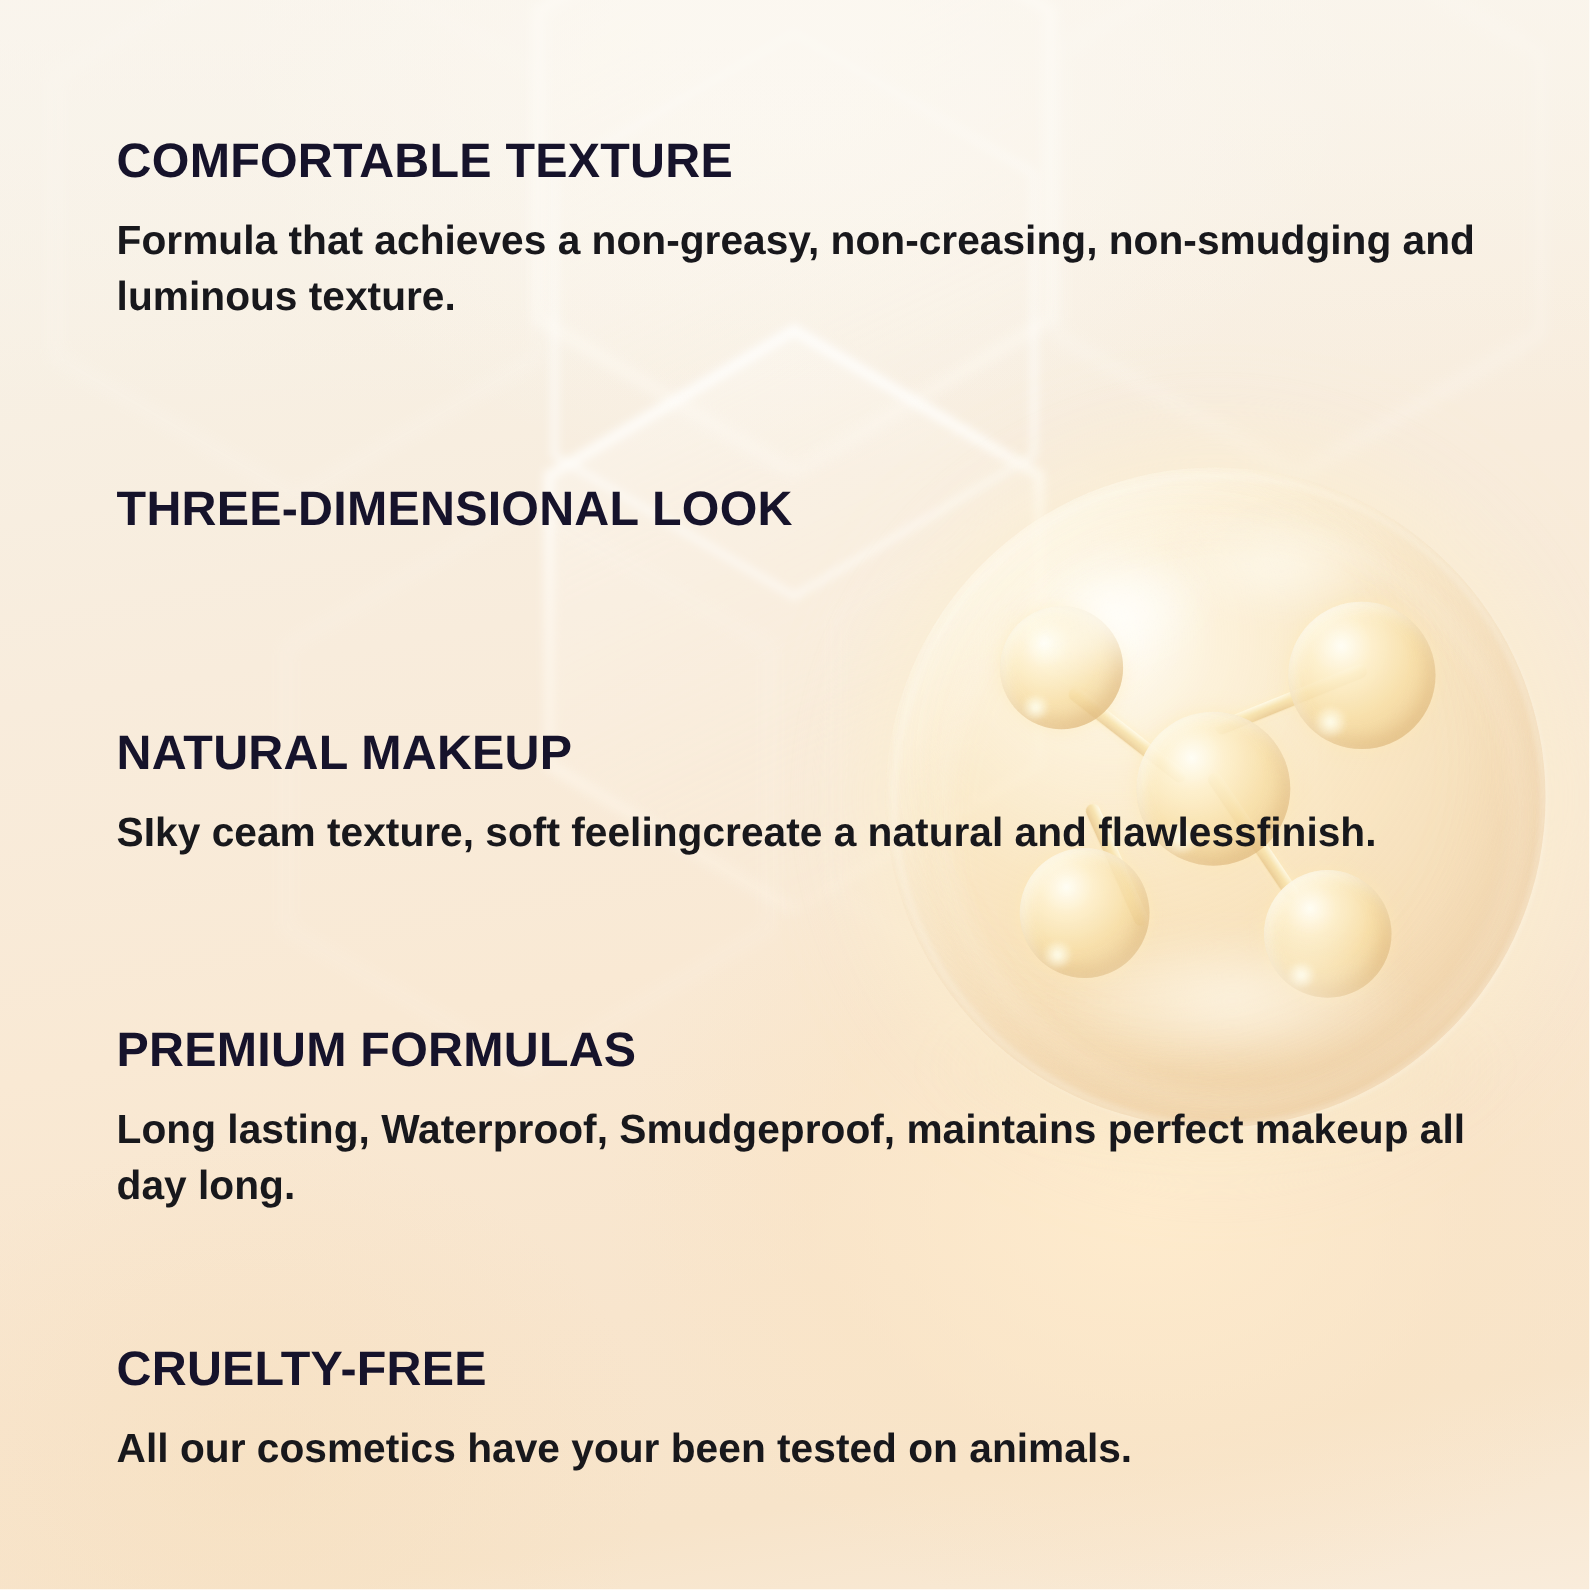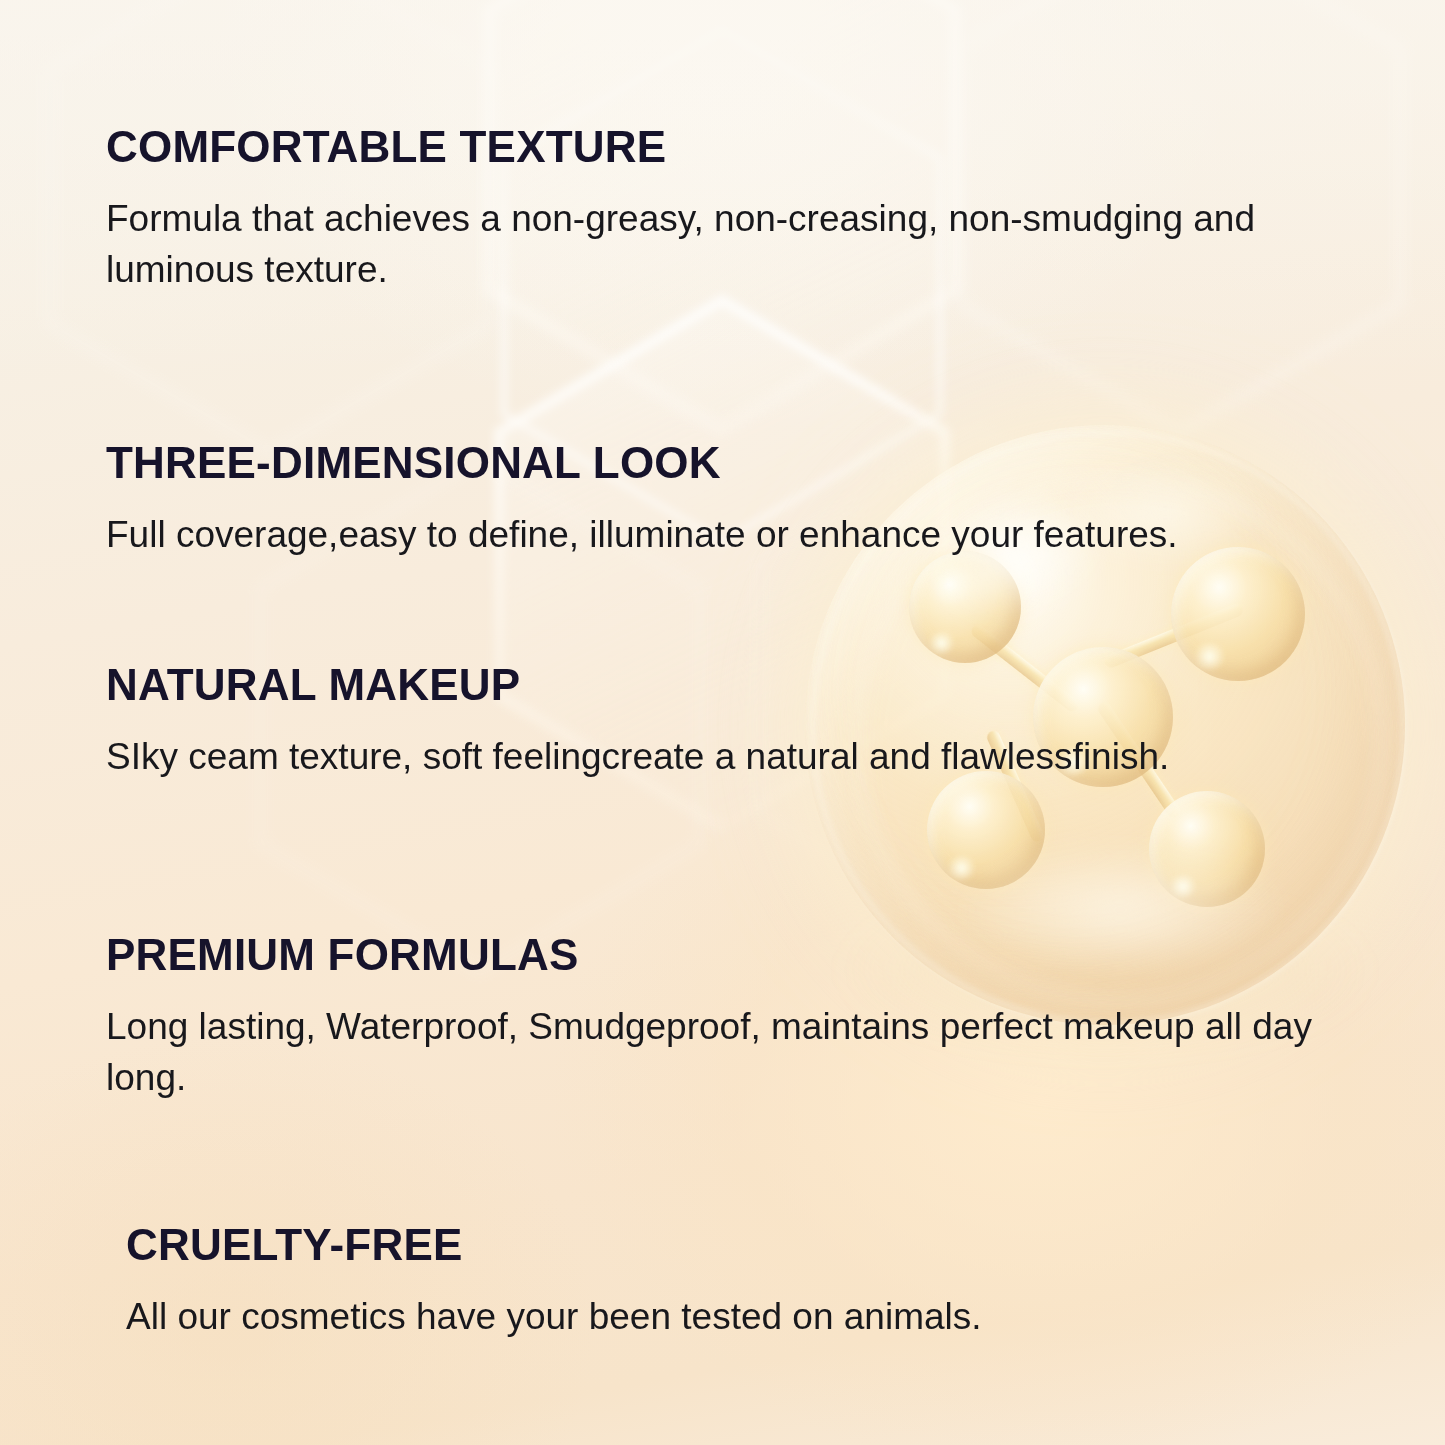--- a/index.html
+++ b/index.html
@@ -198,30 +198,30 @@
     font-weight: 700;
     letter-spacing: 0.2px;
     line-height: 1.06;
     color: #16132b;
     text-transform: uppercase;
     white-space: nowrap;
   }
   .feature-desc {
     margin: 22px 0 0 0;
     font-size: 37px;
-    font-weight: 400;
+    font-weight: 700;
     line-height: 1.38;
     color: #18181c;
   }
 
   #f0 { top: 124px; }
   #f1 { top: 440px; }
   #f2 { top: 662px; }
   #f3 { top: 932px; }
-  #f4 { top: 1222px; margin-left: 20px; }
+  #f4 { top: 1222px; }
 </style>
 </head>
 <body>
 
 <div id="page">
 
   <div class="bg-layer bg-hex">
     <svg width="1445" height="1445" viewBox="0 0 1445 1445" aria-hidden="true">
       <defs>
         <linearGradient id="hexStroke" x1="0" y1="0" x2="0" y2="1">
@@ -292,21 +292,20 @@
 
   <div class="content">
 
     <section class="feature" id="f0">
       <h2 class="feature-title">COMFORTABLE TEXTURE</h2>
       <p class="feature-desc">Formula that achieves a non-greasy, non-creasing, non-smudging and luminous texture.</p>
     </section>
 
     <section class="feature" id="f1">
       <h2 class="feature-title">THREE-DIMENSIONAL LOOK</h2>
-      <p class="feature-desc">Full coverage,easy to define, illuminate or enhance your features.</p>
     </section>
 
     <section class="feature" id="f3">
       <h2 class="feature-title">PREMIUM FORMULAS</h2>
       <p class="feature-desc">Long lasting, Waterproof, Smudgeproof, maintains perfect makeup all day long.</p>
     </section>
 
     <section class="feature" id="f2">
       <h2 class="feature-title">NATURAL MAKEUP</h2>
       <p class="feature-desc">SIky ceam texture, soft feelingcreate a natural and flawlessfinish.</p>

